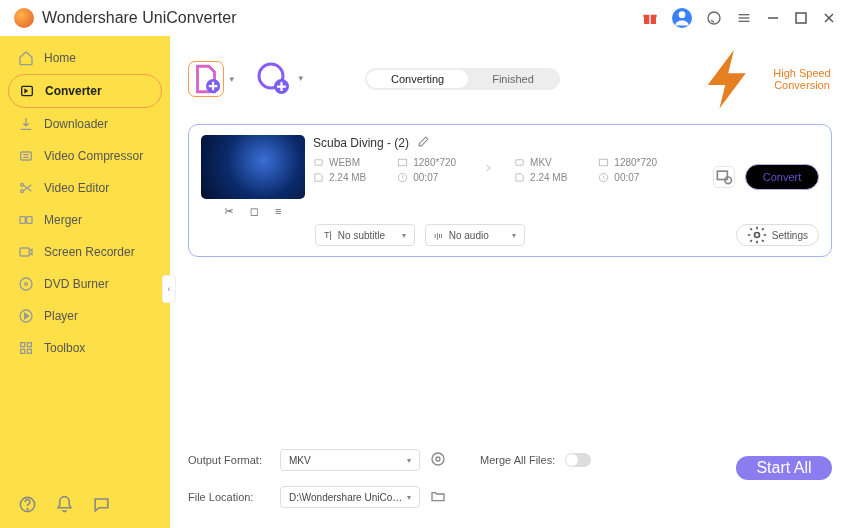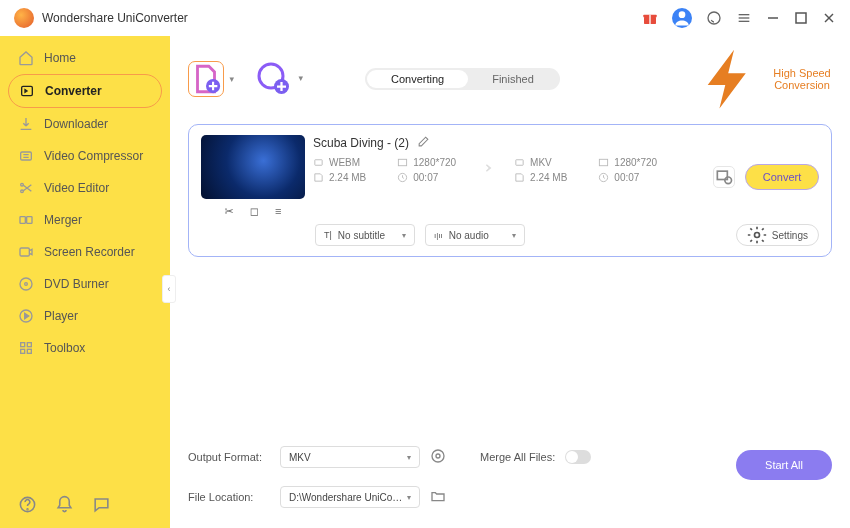--- a/index.html
+++ b/index.html
@@ -1,19 +1,19 @@
 <!DOCTYPE html>
 <html><head>
 <meta charset="utf-8">
 <style>
 * { margin: 0; padding: 0; box-sizing: border-box; font-family: -apple-system, 'Segoe UI', Arial, sans-serif; }
 body { width: 850px; height: 528px; background: #fff; overflow: hidden; }
 .titlebar { height: 36px; display: flex; align-items: center; padding: 0 14px; }
 .logo { width: 20px; height: 20px; border-radius: 50%; background: radial-gradient(circle at 35% 35%, #ffb347, #e35b2a); margin-right: 8px; }
-.title { font-size: 12px; color: #333; font-weight: 500; }
+.title { font-size: 16px; color: #333; font-weight: 500; }
 .titlebar-right { margin-left: auto; display: flex; align-items: center; gap: 14px; }
 .tb-icon { width: 16px; height: 16px; display: flex; align-items: center; justify-content: center; cursor: pointer; color: #666; }
 .gift { color: #e74c3c; }
 .user-badge { width: 20px; height: 20px; border-radius: 50%; background: #3b82f6; display: flex; align-items: center; justify-content: center; color: #fff; }
 .win-btn { width: 14px; height: 14px; cursor: pointer; display:flex; align-items:center; justify-content:center;}
 .container { display: flex; height: 492px; }
 .sidebar { width: 170px; background: #fde047; padding: 6px 8px; display:flex; flex-direction:column; }
 .nav-item { display: flex; align-items: center; gap: 10px; padding: 8px 10px; border-radius: 18px; cursor: pointer; color: #555; font-size: 12px; }
 .nav-item.active { border: 1.5px solid #f89b4a; color: #222; font-weight: 600; }
 .nav-item.active .nav-ico { color: #222; }
@@ -33,39 +33,39 @@
 .card { border: 1.5px solid #a3b4f7; border-radius: 10px; padding: 10px 12px; }
 .card-top { display:flex; gap:8px; }
 .thumb { width: 104px; height: 64px; border-radius: 5px; background: radial-gradient(circle at 60% 40%, #3a6fd6 0%, #0b2a6b 50%, #03102f 100%); flex-shrink:0;}
 .info-col { flex:1; }
 .fname-row { display:flex; align-items:center; gap:8px; font-size:12px; color:#333; margin-bottom:6px;}
 .meta-grid { display:flex; align-items:center;}
 .meta-block { display:grid; grid-template-columns:auto auto; gap:4px 31px; font-size:10px; color:#888;}
 .meta-cell{display:flex; align-items:center; gap:5px;}
 .m-ico{width:11px;height:11px;color:#bbb;display:inline-flex;}
 .arrow { margin: 0 18px; color:#ddd;}
-.convert-btn { width:74px; height:26px; border:1px solid #b8a7e8; color:#6b4fc7; border-radius:14px; background:#fde047; font-size:11px; cursor:pointer;}
+.convert-btn { width:74px; height:26px; border:1px solid #b8a7e8; color:#6b4fc7; border-radius:14px; background:#000000; font-size:11px; cursor:pointer;}
 .gear-box{width:22px;height:22px;border:1px solid #e6e6e6;border-radius:5px;display:flex;align-items:center;justify-content:center;margin-right:10px;cursor:pointer;color:#888;}
 .thumb-tools{display:flex; gap:16px; justify-content:center; margin-top:6px; width:104px; color:#666; font-size:11px;}
 .thumb-tools span{cursor:pointer;}
 .card-bottom{display:flex; gap:10px; align-items:center; margin-top:6px;}
 .dd{height:22px; border:1px solid #ddd; border-radius:4px; background:#fff; display:flex; align-items:center; padding:0 8px; font-size:10px; color:#555; gap:6px; cursor:pointer;}
 .dd.sub{width:100px;}
 .dd.aud{width:100px;}
 .dd-arrow{margin-left:auto; font-size:8px; color:#888;}
 .settings-pill{margin-left:auto;height:22px;border:1px solid #ddd;border-radius:11px;display:flex;align-items:center;gap:5px;padding:0 10px;font-size:10px;color:#555;cursor:pointer;}
 .footer{margin-top:auto;padding:8px 0 14px 0;font-size:11px;color:#555;}
 .footer-row{display:flex;align-items:center;gap:10px;margin-bottom:6px;}
 .f-label{width:82px;}
 .f-dd{width:140px;height:22px;border:1px solid #ddd;border-radius:4px;display:flex;align-items:center;padding:0 8px;font-size:10px;color:#444;cursor:pointer;}
 .f-dd .dd-arrow{margin-left:auto;}
 .f-ico{color:#888;cursor:pointer;width:16px;}
 .toggle{width:26px;height:14px;border-radius:7px;background:#ddd;position:relative;cursor:pointer;}
 .toggle::after{content:'';position:absolute;left:1px;top:1px;width:12px;height:12px;border-radius:50%;background:#fff;}
-.start-btn{margin-left:auto;width:96px;height:30px;border-radius:15px;background:#8b7cf0;color:#fff;border:none;font-size:11px;cursor:pointer;margin-top:16px;}
+.start-btn{margin-left:auto;width:96px;height:24px;border-radius:15px;background:#8b7cf0;color:#fff;border:none;font-size:16px;cursor:pointer;margin-top:16px;}
 svg{width:100%;height:100%;}
 </style>
 </head>
 <body>
 
 <div class="titlebar">
   <div class="logo"></div>
   <div class="title">Wondershare UniConverter</div>
   <div class="titlebar-right">
     <div class="tb-icon gift">

